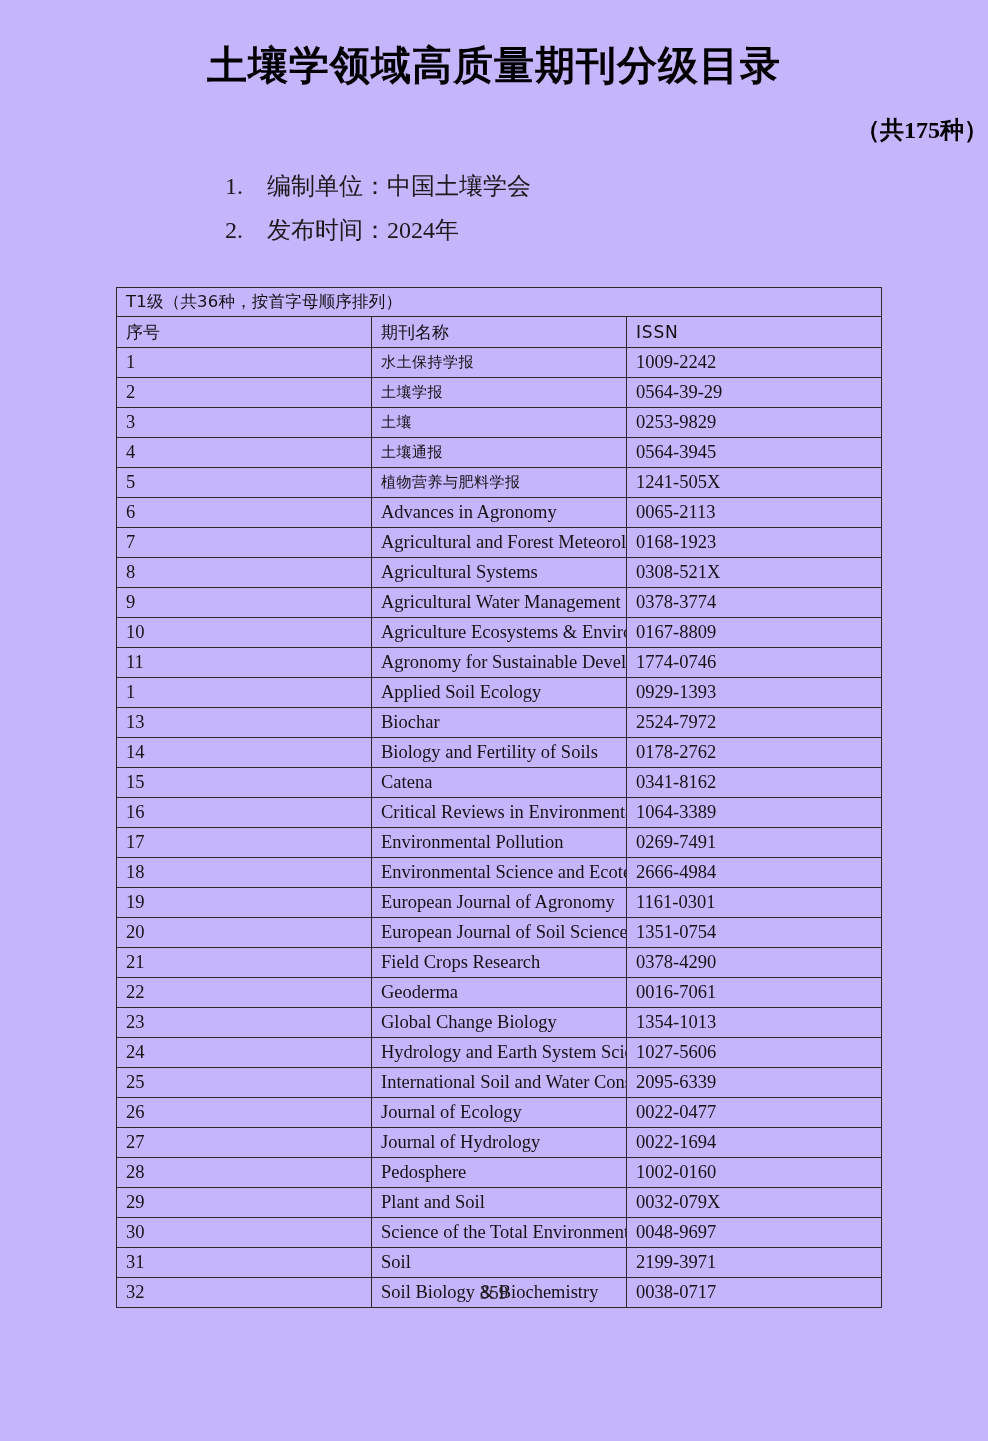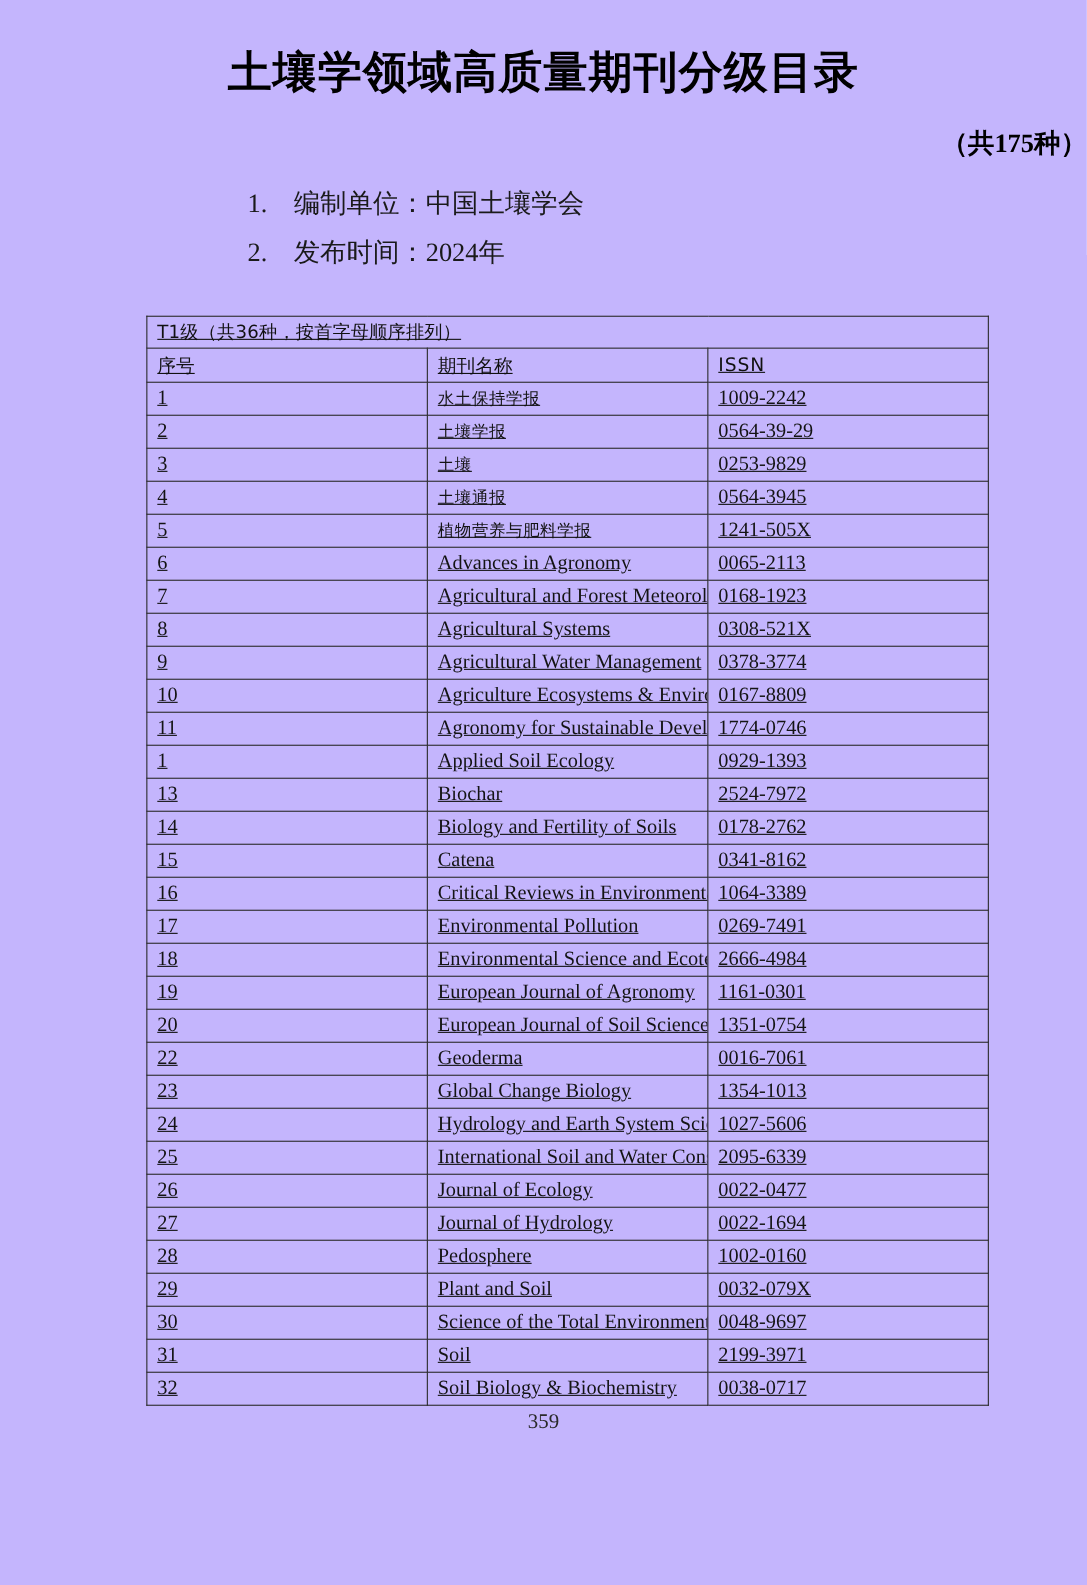--- a/index.html
+++ b/index.html
@@ -63,24 +63,23 @@
     white-space: nowrap;
   }
   .meta-num {
     display: inline-block;
     width: 42px;
   }
 
   
   .table-wrap {
     position: absolute;
-    left: 133px;
+    left: 116px;
     top: 287px;
     width: 659px;
-    text-decoration: underline;
   }
 
   table.journal-table {
     border-collapse: collapse;
     width: 766px;
     table-layout: fixed;
   }
 
   table.journal-table td,
   table.journal-table th {
@@ -275,20 +274,25 @@
             <td class="c-idx">19</td>
             <td class="c-name">European Journal of Agronomy</td>
             <td class="c-issn">1161-0301</td>
           </tr>
           <tr class="data-row">
             <td class="c-idx">20</td>
             <td class="c-name">European Journal of Soil Science</td>
             <td class="c-issn">1351-0754</td>
           </tr>
           <tr class="data-row">
+            <td class="c-idx">21</td>
+            <td class="c-name">Field Crops Research</td>
+            <td class="c-issn">0378-4290</td>
+          </tr>
+          <tr class="data-row">
             <td class="c-idx">22</td>
             <td class="c-name">Geoderma</td>
             <td class="c-issn">0016-7061</td>
           </tr>
           <tr class="data-row">
             <td class="c-idx">23</td>
             <td class="c-name">Global Change Biology</td>
             <td class="c-issn">1354-1013</td>
           </tr>
           <tr class="data-row">

